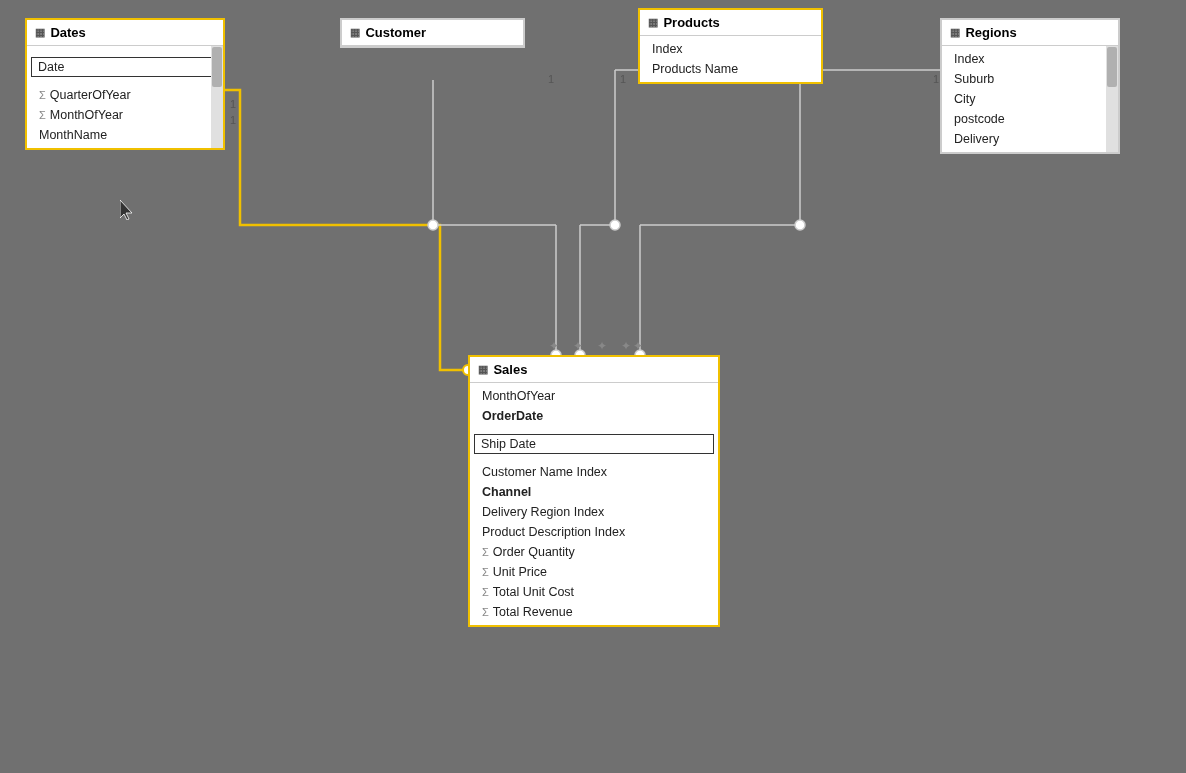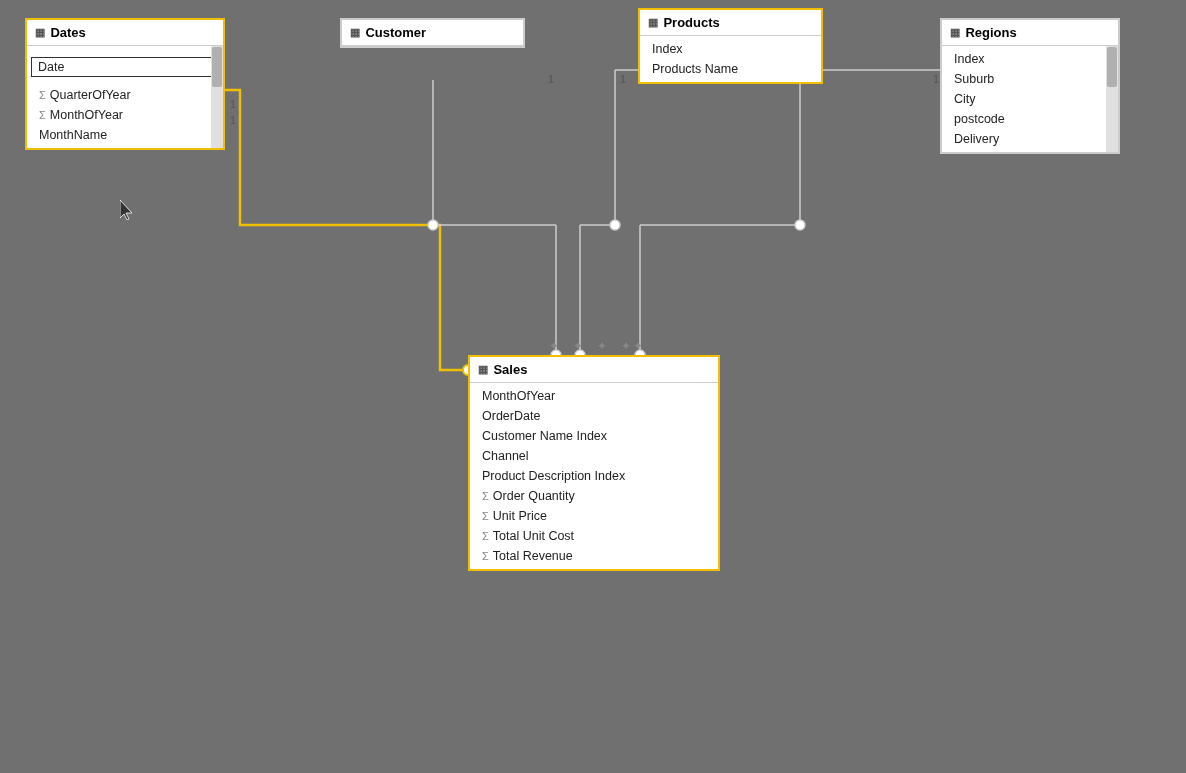--- a/index.html
+++ b/index.html
@@ -56,21 +56,21 @@
     }
 
     .table-row.selected {
       border: 1.5px solid #333;
       background: #fff;
       margin: 8px 4px;
       padding: 2px 6px;
     }
 
     .table-row.bold {
-      font-weight: normal;
+      font-weight: bold;
     }
 
     .sigma {
       font-size: 11px;
       color: #888;
     }
 
     .scrollbar {
       position: absolute;
       right: 0;
@@ -210,22 +210,24 @@
 </div>
 
 <div class="table-card highlighted" style="left:468px; top:355px; width:252px;">
   <div class="table-header">
     <span class="table-icon">▦</span>
     <span>Sales</span>
   </div>
   <div class="table-body">
     <div class="table-row">MonthOfYear</div>
     <div class="table-row bold">OrderDate</div>
+    <div class="table-row selected">Ship Date</div>
     <div class="table-row">Customer Name Index</div>
     <div class="table-row bold">Channel</div>
+    <div class="table-row">Delivery Region Index</div>
     <div class="table-row">Product Description Index</div>
     <div class="table-row">
       <span class="sigma">Σ</span> Order Quantity
     </div>
     <div class="table-row">
       <span class="sigma">Σ</span> Unit Price
     </div>
     <div class="table-row">
       <span class="sigma">Σ</span> Total Unit Cost
     </div>

